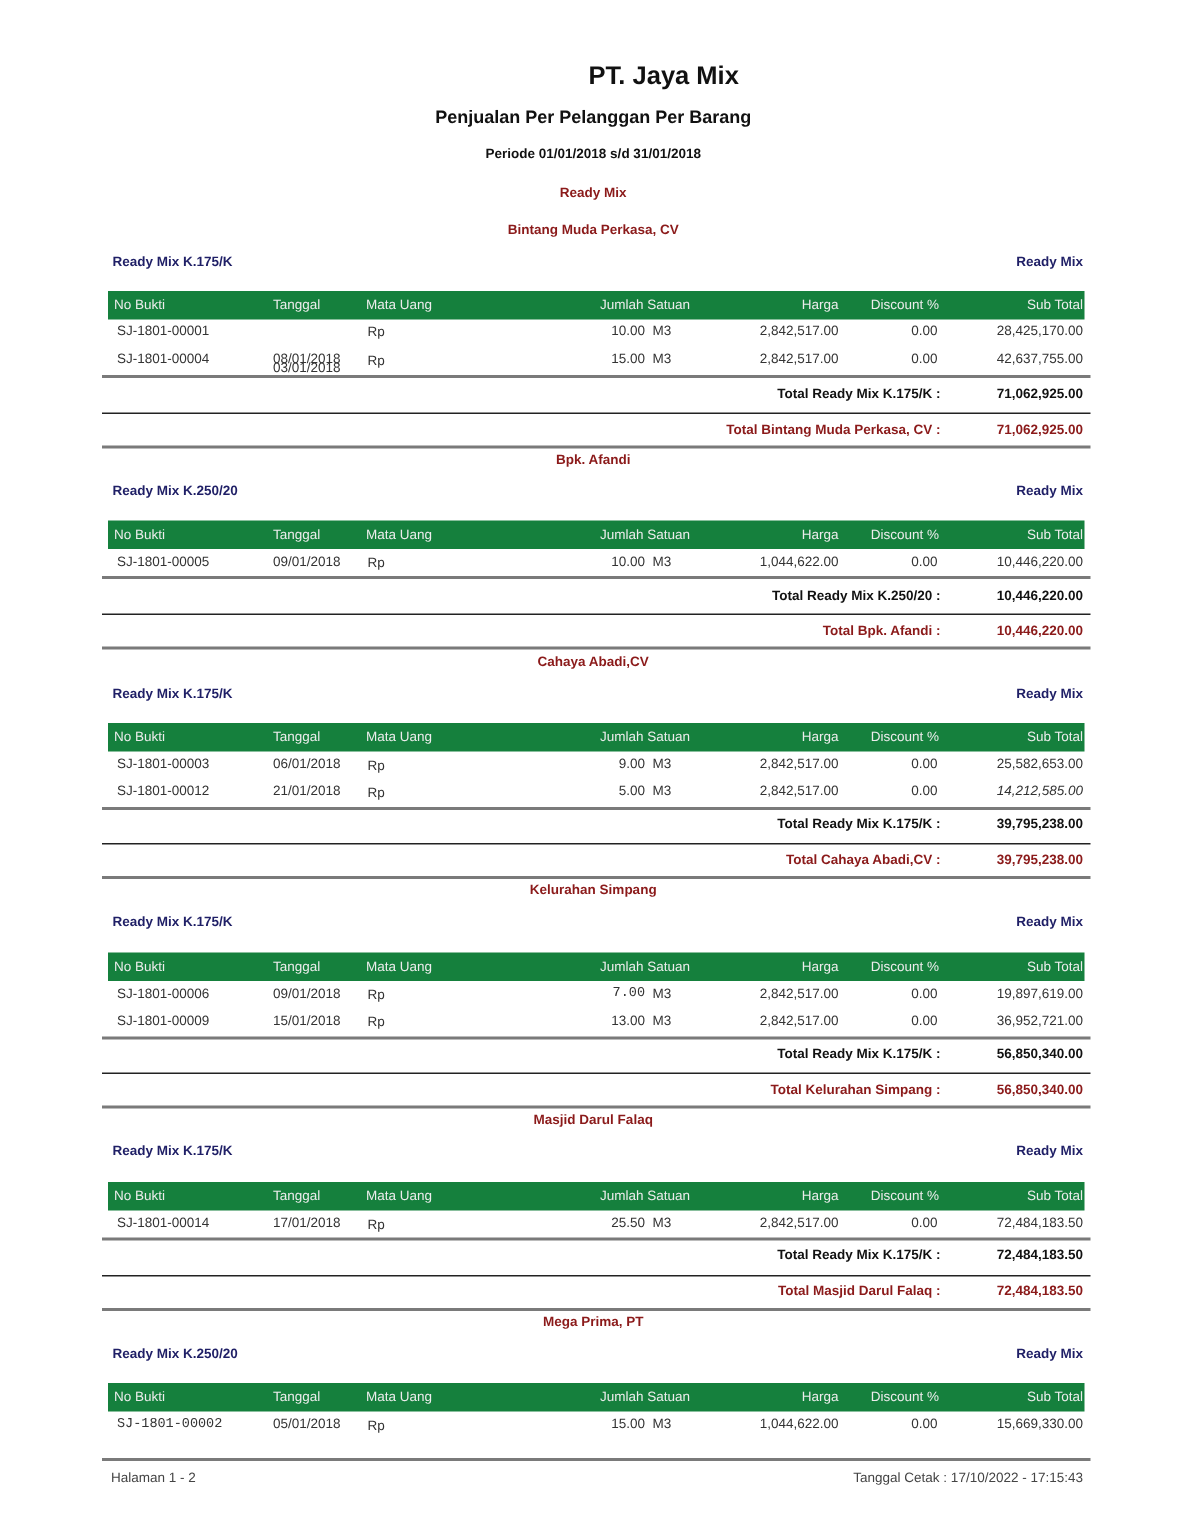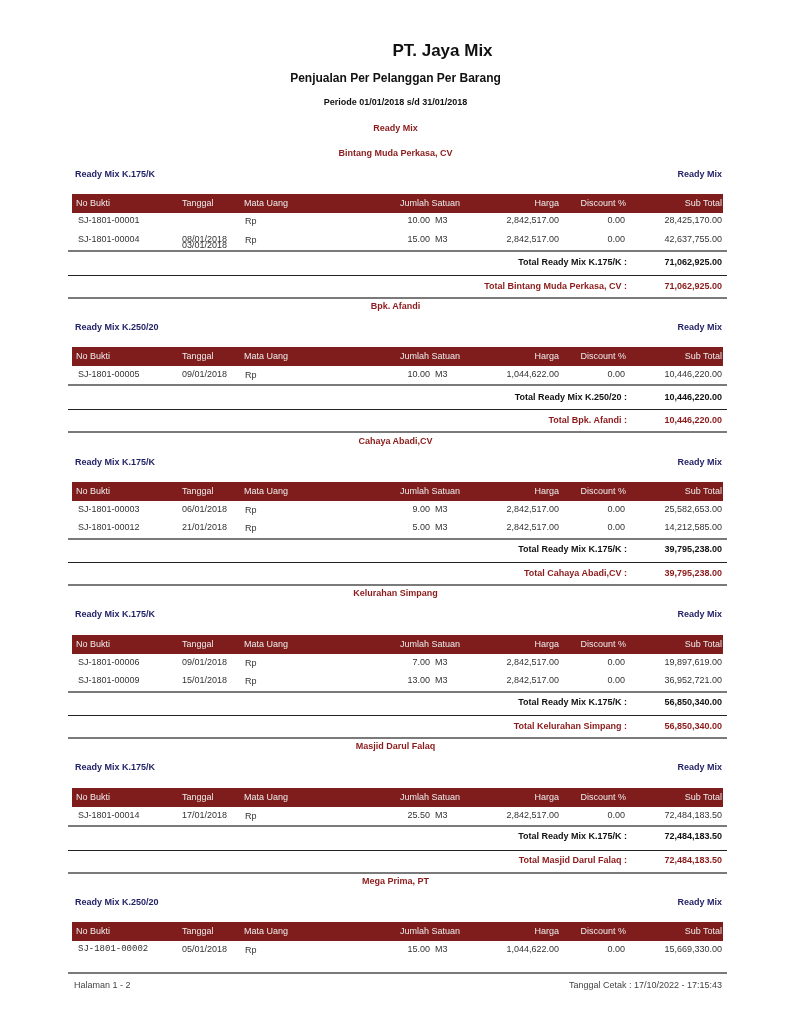--- a/index.html
+++ b/index.html
@@ -6,21 +6,21 @@
   body { width:791px; height:1024px; position:relative; overflow:hidden;
          font-family:"Liberation Sans", sans-serif; color:#222; }
   .abs { position:absolute; white-space:nowrap; }
   .center { left:0; width:791px; text-align:center; }
   .title { font-size:17px; font-weight:bold; color:#111; }
   .subtitle { font-size:12px; font-weight:bold; color:#111; }
   .period { font-size:9px; font-weight:bold; color:#111; }
   .group { font-size:9px; font-weight:bold; color:#8b1a1a; }
   .cust { font-size:9px; font-weight:bold; color:#8b1a1a; }
   .item { font-size:9px; font-weight:bold; color:#1f1f66; }
-  .hdr { position:absolute; left:72px; width:651px; height:19px; background:#7f1d1d; }
+  .hdr { position:absolute; left:72px; width:651px; height:19px; background:#15803d; }
   .hdr span { position:absolute; top:4px; font-size:9px; color:#ececec; white-space:nowrap; }
   .row span { position:absolute; font-size:9px; color:#333; white-space:nowrap; }
   .r { text-align:right; }
   .line { position:absolute; left:68px; width:659px; height:0; }
   .line.gray { border-top:2px solid #7a7a7a; }
   .line.black { border-top:1px solid #222; }
   .tot { font-size:9px; font-weight:bold; color:#111; text-align:right; }
   .totc { font-size:9px; font-weight:bold; color:#8b1a1a; text-align:right; }
   .foot { font-size:9px; color:#444; }
 </style>
@@ -132,21 +132,21 @@
       <span class="r" style="top:504px; right:69px;">25,582,653.00</span>
     </div>
     <div class="row">
       <span style="top:522px; left:78px;">SJ-1801-00012</span>
       <span style="top:522px; left:182px;">21/01/2018</span>
       <span style="top:523px; left:245px;">Rp</span>
       <span class="r" style="top:522px; right:361px;">5.00</span>
       <span style="top:522px; left:435px;">M3</span>
       <span class="r" style="top:522px; right:232px;">2,842,517.00</span>
       <span class="r" style="top:522px; right:166px;">0.00</span>
-      <span class="r" style="top:522px; right:69px;">14,212,585.00</span>
+      <span class="r" style="top:522px; right:69px;font-style:italic;">14,212,585.00</span>
     </div>
     <div class="line gray" style="top:538px;"></div>
     <div class="abs tot" style="top:544px; right:164px;">Total  Ready Mix K.175/K :</div>
     <div class="abs tot" style="top:544px; right:69px;">39,795,238.00</div>
     <div class="line black" style="top:562px;"></div>
     <div class="abs totc" style="top:568px; right:164px;">Total  Cahaya Abadi,CV :</div>
     <div class="abs totc" style="top:568px; right:69px;">39,795,238.00</div>
     <div class="line gray" style="top:584px;"></div>
   </div>
 
@@ -160,21 +160,21 @@
       <span style="left:172px;">Mata Uang</span>
       <span style="left:328px;">Jumlah Satuan</span>
       <span style="right:164px;">Harga</span>
       <span style="right:97px;">Discount %</span>
       <span style="right:1px;">Sub Total</span>
     </div>
     <div class="row">
       <span style="top:657px; left:78px;">SJ-1801-00006</span>
       <span style="top:657px; left:182px;">09/01/2018</span>
       <span style="top:658px; left:245px;">Rp</span>
-      <span class="r" style="top:657px; right:361px;">7.00</span>
+      <span class="r" style="top:657px; right:361px;font-family:Liberation Mono, monospace;">7.00</span>
       <span style="top:657px; left:435px;">M3</span>
       <span class="r" style="top:657px; right:232px;">2,842,517.00</span>
       <span class="r" style="top:657px; right:166px;">0.00</span>
       <span class="r" style="top:657px; right:69px;">19,897,619.00</span>
     </div>
     <div class="row">
       <span style="top:675px; left:78px;">SJ-1801-00009</span>
       <span style="top:675px; left:182px;">15/01/2018</span>
       <span style="top:676px; left:245px;">Rp</span>
       <span class="r" style="top:675px; right:361px;">13.00</span>

